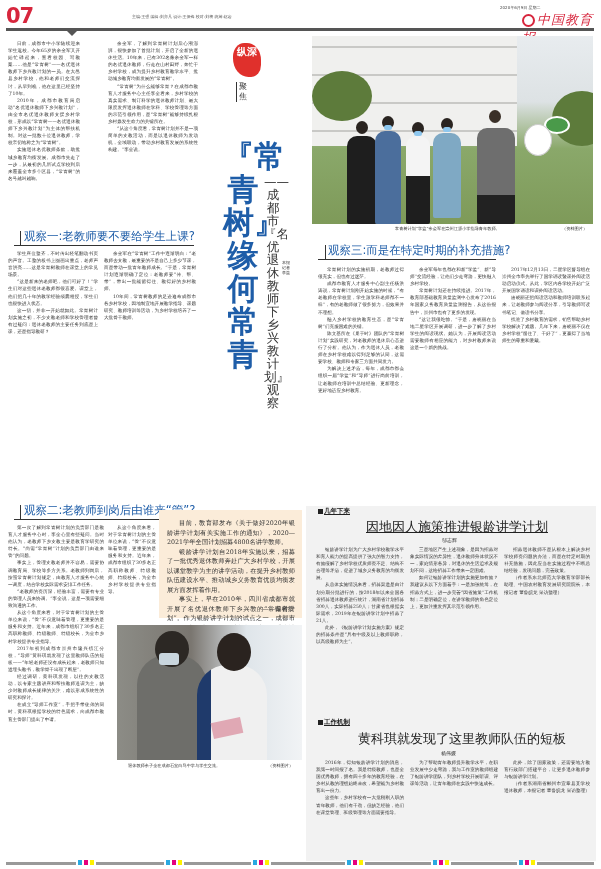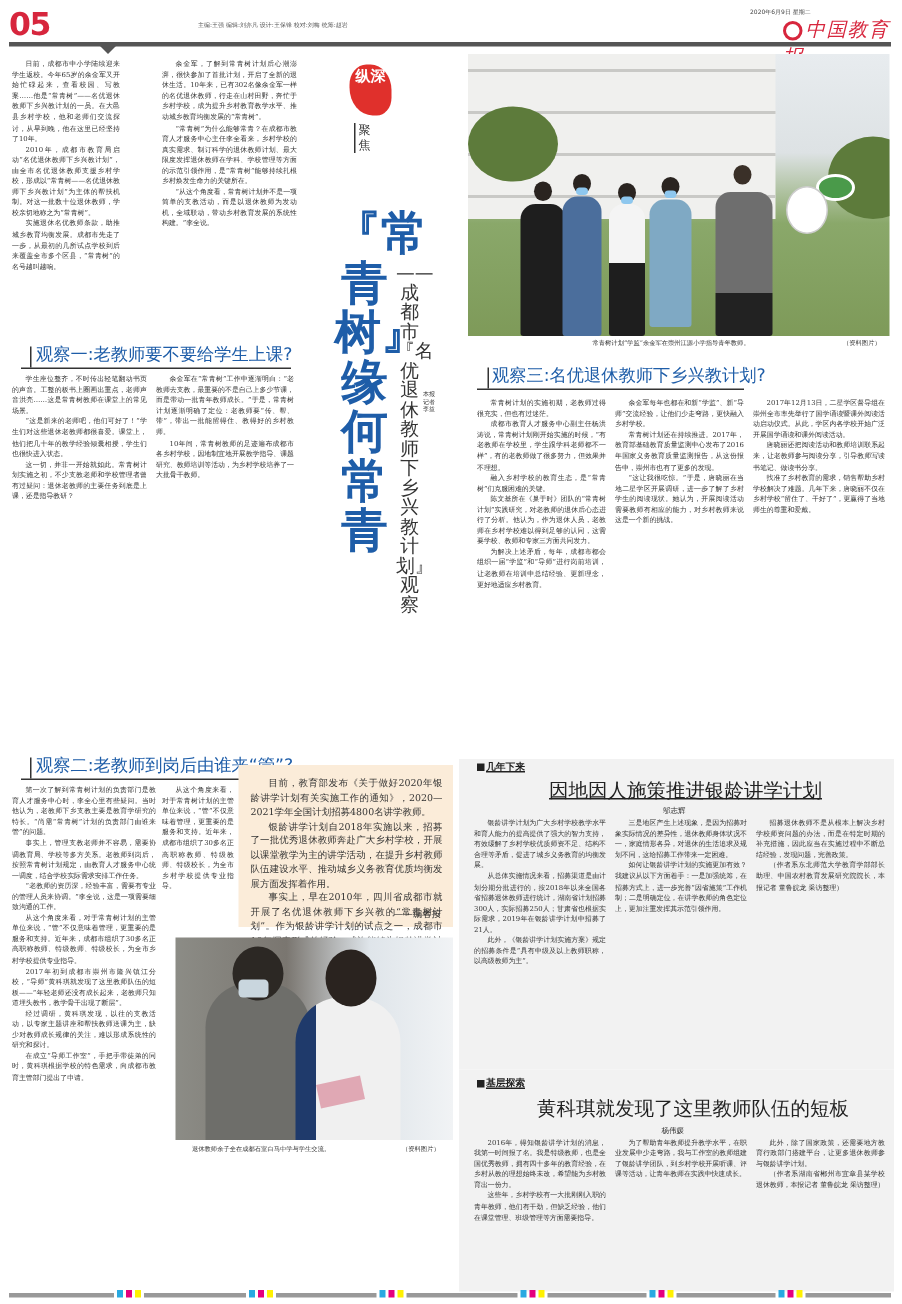--- a/index.html
+++ b/index.html
@@ -45,21 +45,21 @@
   .kicker::before{content:"";display:inline-block;width:5px;height:5px;background:#222;margin-right:1px;vertical-align:middle;}
   .h2{font-family:"DejaVu Serif",serif;font-size:13px;color:#222;white-space:nowrap;}
   .author{font-size:5px;color:#333;}
   .bottom-bar{top:862px;height:3px;background:#999;}
   .cmyk{top:860px;width:4px;height:5px;}
 </style>
 </head>
 <body>
 
 <div class="abs masthead">
-  <div class="abs pageno">05</div>
+  <div class="abs pageno">07</div>
   <div class="abs credits">主编:王强  编辑:刘亦凡  设计:王保锋  校对:刘梅  统筹:赵岩</div>
   <div class="abs dateline">2020年6月9日  星期二</div>
   <div class="abs logo"><span class="mark"></span><span>中国教育报</span></div>
   <div class="abs topbar"></div>
   <div class="abs pointer"></div>
 </div>
 
 <div class="abs col" style="left:8px;top:40px;width:72px;height:182px;">
   <p>日前，成都市中小学陆续迎来学生返校。今年65岁的余金军又开始忙碌起来，查看校园、写教案……他是“常青树”——名优退休教师下乡兴教计划的一员。在大邑县乡村学校，他和老师们交流探讨，从早到晚，他在这里已经坚持了10年。</p>
   <p>2010年，成都市教育局启动“名优退休教师下乡兴教计划”，由全市名优退休教师支援乡村学校，形成以“常青树——名优退休教师下乡兴教计划”为主体的帮扶机制。对这一批数十位退休教师，学校亲切地称之为“常青树”。</p>
@@ -107,21 +107,21 @@
   <div class="person" style="left:121px;top:97px;width:28px;height:85px;background:#7fa9c4;"></div>
   <div class="head" style="left:129px;top:82px;"></div>
   <div class="mask" style="left:131px;top:91px;"></div>
   <div class="person" style="left:165px;top:92px;width:38px;height:96px;background:linear-gradient(#6e6e6e 70%,#222 70%);"></div>
   <div class="head" style="left:177px;top:74px;background:#3a3028;"></div>
 </div>
 <div class="abs caption" style="left:395px;top:226px;">常青树计划“学监”余金军在崇州江源小学指导青年教师。</div>
 <div class="abs caption" style="left:562px;top:226px;">（资料图片）</div>
 
 <div class="abs obs-tick" style="left:325px;top:245px;"></div>
-<div class="abs obs" style="left:328px;top:243px;">观察三:名优退休教师下乡兴教计划?</div>
+<div class="abs obs" style="left:328px;top:243px;">观察三:而是在特定时期的补充措施?</div>
 <div class="abs obs-line" style="left:318px;top:259px;width:178px;"></div>
 <div class="abs col" style="left:318px;top:266px;width:86px;height:228px;">
   <p>常青树计划的实施初期，老教师过得很充实，但也有过迷茫。</p>
   <p>成都市教育人才服务中心副主任杨洪涛说，常青树计划刚开始实施的时候，“有老教师在学校里，学生跟学科老师都不一样”，有的老教师做了很多努力，但效果并不理想。</p>
   <p>融入乡村学校的教育生态，是“常青树”们克服困难的关键。</p>
   <p>陈文基所在《巢于时》团队的“常青树计划”实践研究，对老教师的退休后心态进行了分析。他认为，作为退休人员，老教师在乡村学校难以得到足够的认同，这需要学校、教师和专家三方面共同发力。</p>
   <p>为解决上述矛盾，每年，成都市都会组织一届“学监”和“导师”进行岗前培训，让老教师在培训中总结经验、更新理念，更好地适应乡村教育。</p>
 </div>
 <div class="abs col" style="left:410px;top:266px;width:86px;height:228px;">
   <p>余金军每年也都在和新“学监”、新“导师”交流经验，让他们少走弯路，更快融入乡村学校。</p>
@@ -182,21 +182,21 @@
 <div class="abs col" style="left:410px;top:546px;width:88px;height:162px;">
   <p>三是地区产生上述现象，是因为招募对象实际情况的差异性，退休教师身体状况不一，家庭情形各异，对退休的生活追求及规划不同，这给招募工作带来一定困难。</p>
   <p>如何让银龄讲学计划的实施更加有效？我建议从以下方面着手：一是加强统筹，在招募方式上，进一步完善“因省施策”工作机制；二是明确定位，在讲学教师的角色定位上，更加注重发挥其示范引领作用。</p>
 </div>
 <div class="abs col" style="left:504px;top:546px;width:86px;height:162px;">
   <p>招募退休教师不是从根本上解决乡村学校师资问题的办法，而是在特定时期的补充措施，因此应当在实施过程中不断总结经验，发现问题，完善政策。</p>
   <p>（作者系东北师范大学教育学部部长助理、中国农村教育发展研究院院长，本报记者 董鲁皖龙 采访整理）</p>
 </div>
 
 <div class="abs grayband2"></div>
-<div class="abs kicker" style="left:318px;top:718px;">基层探索</div>
+<div class="abs kicker" style="left:318px;top:718px;">工作机制</div>
 <div class="abs h2" style="left:358px;top:730px;">黄科琪就发现了这里教师队伍的短板</div>
 <div class="abs author" style="left:441px;top:750px;">杨伟媛</div>
 <div class="abs col" style="left:316px;top:759px;width:88px;height:98px;">
   <p>2016年，得知银龄讲学计划的消息，我第一时间报了名。我是特级教师，也是全国优秀教师，拥有四十多年的教育经验，在乡村从教的理想始终未改，希望能为乡村教育出一份力。</p>
   <p>这些年，乡村学校有一大批刚刚入职的青年教师，他们有干劲，但缺乏经验，他们在课堂管理、班级管理等方面需要指导。</p>
 </div>
 <div class="abs col" style="left:410px;top:759px;width:88px;height:98px;">
   <p>为了帮助青年教师提升教学水平，在职业发展中少走弯路，我与工作室的教师组建了银龄讲学团队，到乡村学校开展听课、评课等活动，让青年教师在实践中快速成长。</p>
 </div>
 <div class="abs col" style="left:504px;top:759px;width:86px;height:98px;">

